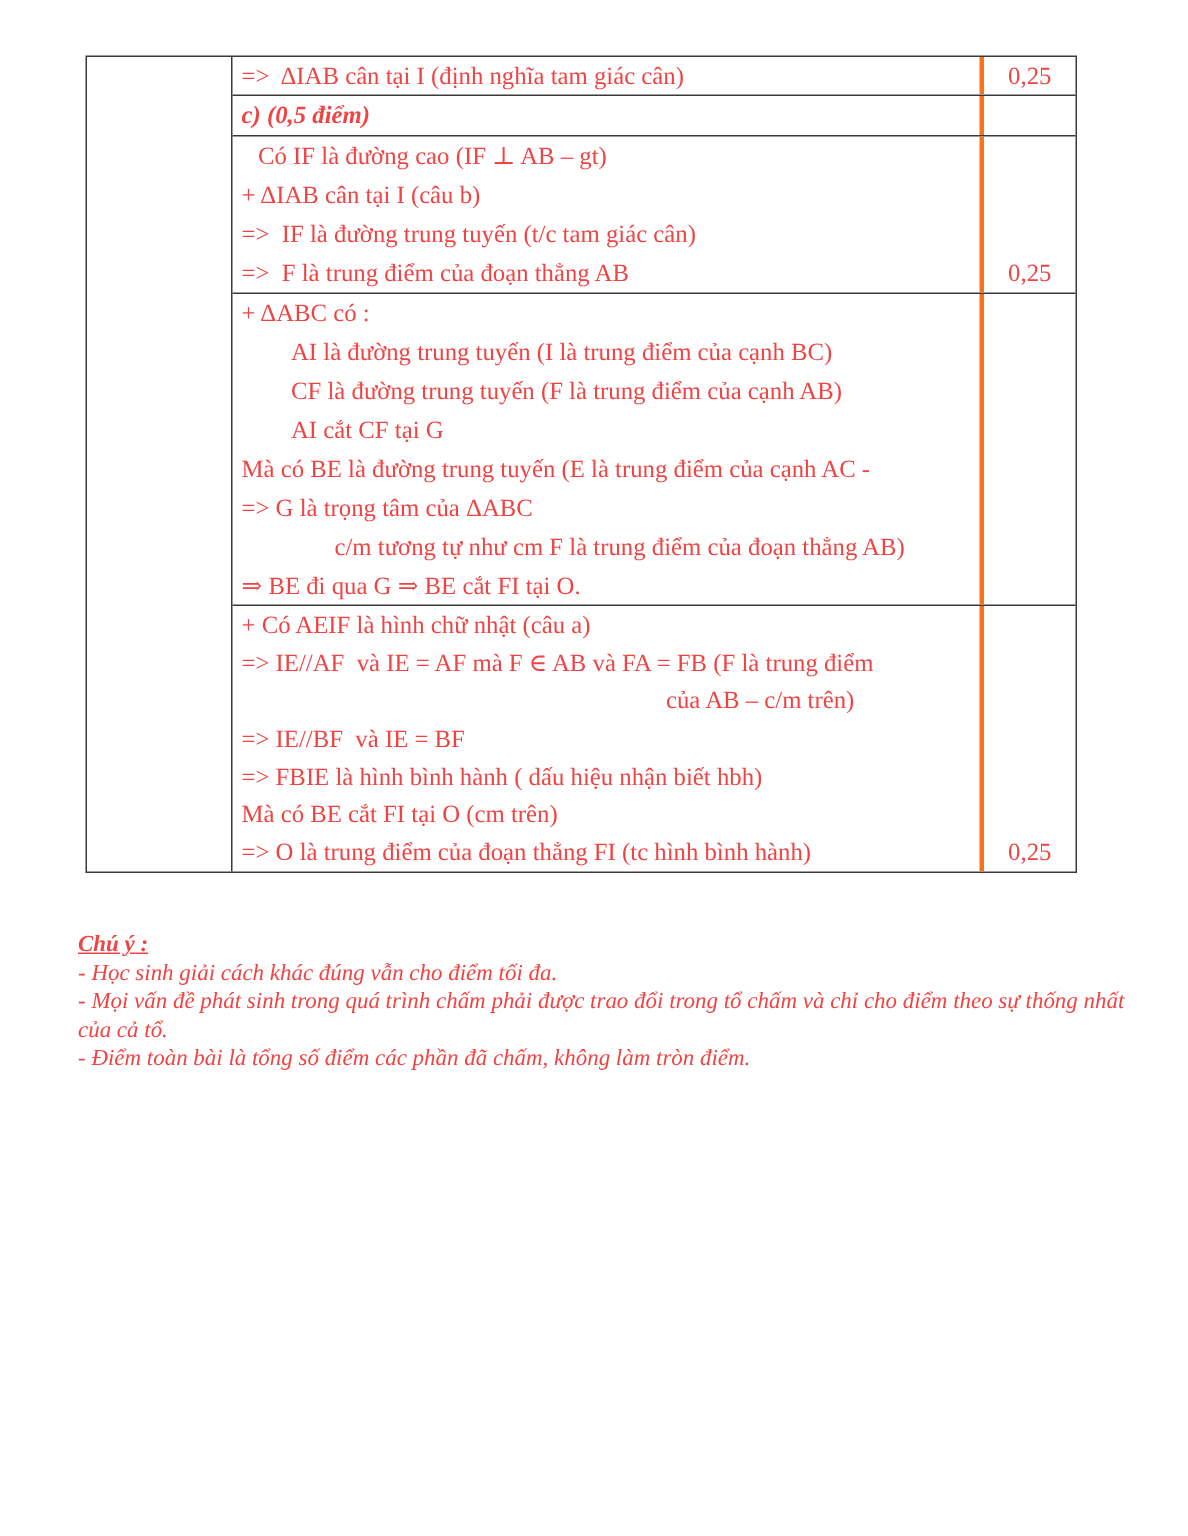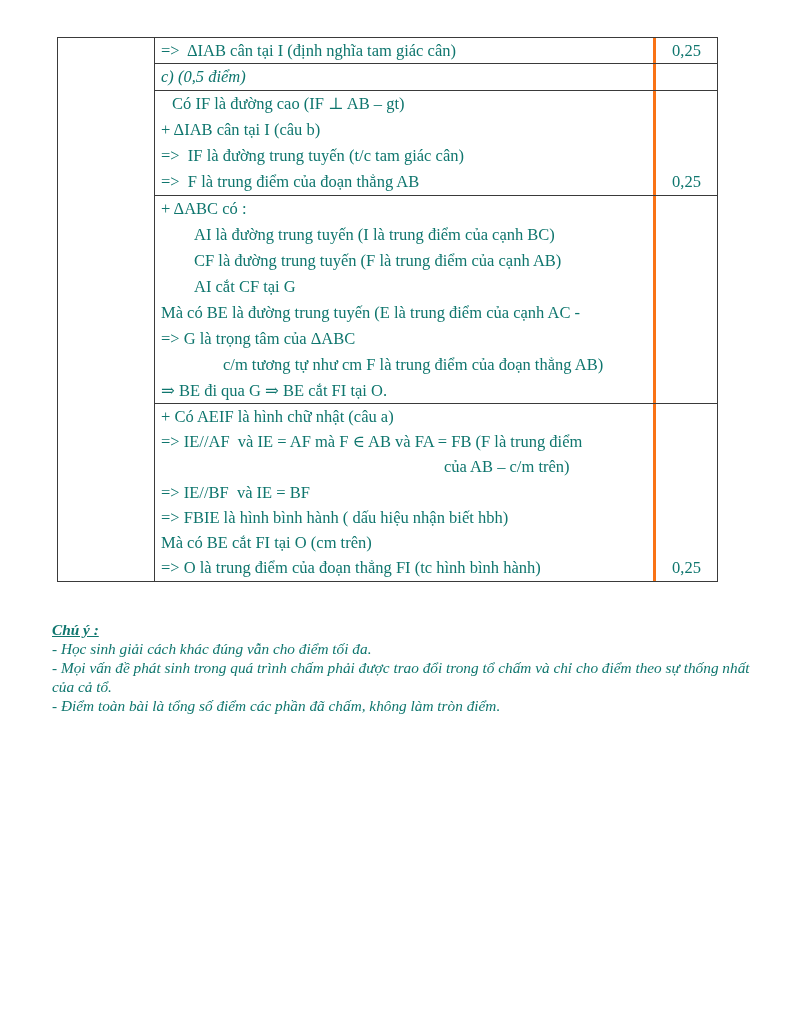--- a/index.html
+++ b/index.html
@@ -6,21 +6,21 @@
     margin: 0;
     padding: 0;
     background: #ffffff;
   }
   .page {
     position: relative;
     width: 792px;
     height: 1024px;
     background: #ffffff;
     font-family: "Liberation Serif", "DejaVu Serif", serif;
-    color: #0f766e;
+    color: #ef4444;
     overflow: hidden;
   }
 
   
   .gtable {
     position: absolute;
     left: 57px;
     top: 37px;
     width: 661px;
     display: flex;
@@ -54,21 +54,21 @@
     flex: 1;
     padding: 0 6px;
     overflow: hidden;
     box-sizing: border-box;
   }
   .line {
     font-size: 16.5px;
     line-height: 26px;
     white-space: pre-wrap;
   }
-  .rows .trow:nth-child(2) .line { line-height: 26px; font-weight: normal; font-style: italic; }
+  .rows .trow:nth-child(2) .line { line-height: 26px; font-weight: bold; font-style: italic; }
   .rows .trow:nth-child(5) .line { line-height: 25.2px; }
 
   .indent-0 { padding-left: 0; }
   .indent-1 { padding-left: 11px; }
   .indent-2 { padding-left: 33px; }
   .indent-3 { padding-left: 62px; }
   .indent-4 { padding-left: 283px; }
 
   .cell-points {
     width: 64px;

